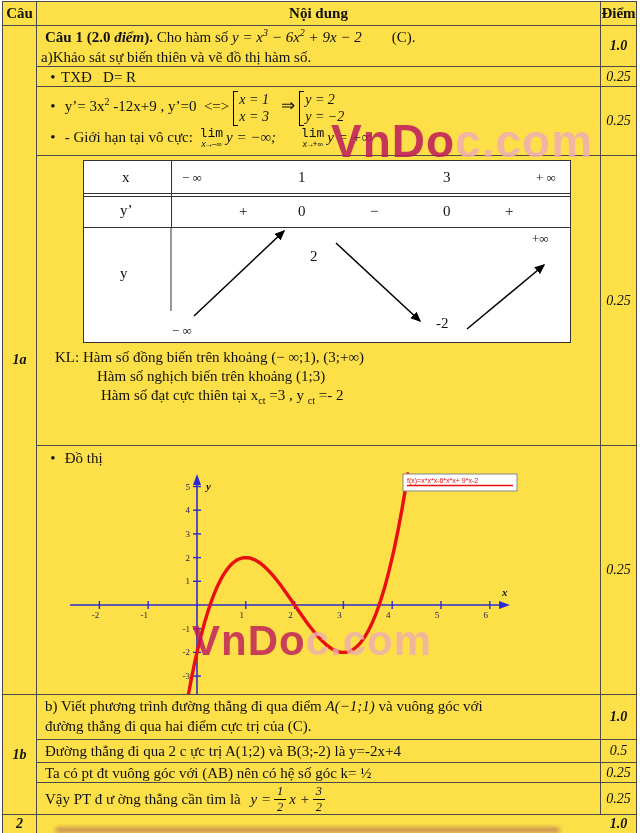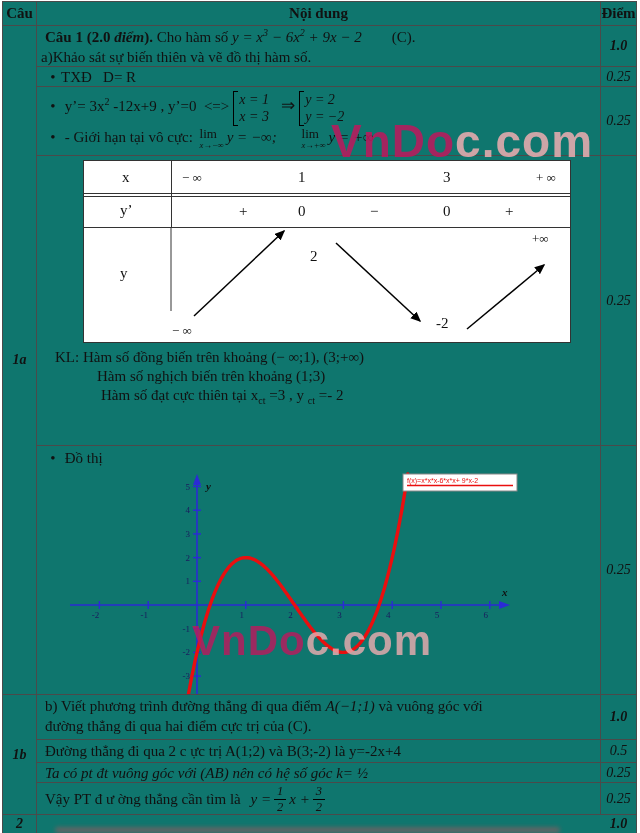--- a/index.html
+++ b/index.html
@@ -3,39 +3,39 @@
 <meta charset="utf-8">
 <style>
   html,body{margin:0;padding:0;background:#fff;}
   body{width:640px;height:833px;position:relative;font-family:"Liberation Serif",serif;color:#111;overflow:hidden;}
   .sheet{
     position:absolute;left:2px;top:1px;width:634px;
     display:grid;
     grid-template-columns:34px 564px 36px;
     grid-template-rows:24px 41px 20px 69px 290px 249px 45px 23px 20px 32px 19px;
     border-top:1px solid #4a4a4a;border-left:1px solid #4a4a4a;
-    background:#0f766e;
+    background:#fde047;
   }
   .cell{border-right:1px solid #4a4a4a;border-bottom:1px solid #4a4a4a;box-sizing:border-box;position:relative;overflow:hidden;}
   .hdr{display:flex;align-items:center;justify-content:center;font-weight:bold;font-size:15px;}
   .cau-cell{display:flex;align-items:center;justify-content:center;font-weight:bold;font-style:italic;font-size:14px;}
   .pts{display:flex;align-items:center;justify-content:center;font-style:italic;font-size:14px;}
   .pts.b{font-weight:bold;}
   .content{font-size:15px;line-height:20px;padding:1px 14px 0 8px;}
   .math{font-style:italic;}
   sup.e{font-size:10px;vertical-align:super;line-height:0;}
   sub.s{font-size:10px;vertical-align:sub;line-height:0;}
   .bullet{display:inline-block;width:16px;text-align:center;}
   
   .cases{display:inline-flex;flex-direction:column;position:relative;font-style:italic;
          padding:0 8px 0 6px;margin:0 4px;vertical-align:middle;line-height:17px;font-size:14px;}
   .cases::before{content:"";position:absolute;left:0;top:0;bottom:0;border-left:1.4px solid #000;}
   .cases::after{content:"";position:absolute;left:0;top:0;width:5px;border-top:1.4px solid #000;height:calc(100% - 1px);border-bottom:1.4px solid #000;pointer-events:none;}
   
-  .lim{display:inline-flex;flex-direction:column;vertical-align:middle;margin:0 3px;line-height:1;}
+  .lim{display:inline-flex;flex-direction:column;align-items:center;vertical-align:middle;margin:0 3px;line-height:1;font-family:Liberation Mono, monospace;}
   .lim .lt{font-size:13px;}
   .lim .lsub{font-size:8.5px;font-style:italic;margin-top:1px;}
   
   .frac{display:inline-flex;flex-direction:column;align-items:center;vertical-align:middle;font-size:12.5px;line-height:1.15;margin:0 3px;font-style:italic;}
   .frac .num{border-bottom:1px solid #000;padding:0 3px;}
   
   .bbt{position:relative;width:488px;height:183px;margin:3px 0 0 38px;border:1px solid #333;box-sizing:border-box;background:#fff;}
   .bbt .abs{position:absolute;font-size:15px;}
   .bbt .hline{position:absolute;left:0;right:0;height:0;border-top:1px solid #333;}
   .bbt .vline{position:absolute;width:0;border-left:1px solid #333;}
@@ -214,21 +214,21 @@
 
   <div class="cell content" style="grid-row:7;grid-column:2;">
     <div><span>b) Viết phương trình đường thẳng đi qua điểm </span><span class="math">A(−1;1)</span><span> và vuông góc với</span></div>
     <div>đường thẳng đi qua hai điểm cực trị của (C).</div>
   </div>
   <div class="cell pts b" style="grid-row:7;grid-column:3;">1.0</div>
 
   <div class="cell content" style="grid-row:8;grid-column:2;padding-top:1px;">Đường thẳng đi qua 2 c ực trị A(1;2) và B(3;-2) là y=-2x+4</div>
   <div class="cell pts" style="grid-row:8;grid-column:3;">0.5</div>
 
-  <div class="cell content" style="grid-row:9;grid-column:2;padding-top:0;font-style:italic;">Ta có pt đt  vuông góc với (AB) nên có hệ số góc k= ½</div>
+  <div class="cell content" style="grid-row:9;grid-column:2;padding-top:0;">Ta có pt đt  vuông góc với (AB) nên có hệ số góc k= ½</div>
   <div class="cell pts" style="grid-row:9;grid-column:3;">0.25</div>
 
   <div class="cell content" style="grid-row:10;grid-column:2;display:flex;align-items:center;">
     <span style="white-space:pre;">Vậy PT đ ư ờng thẳng cần tìm là </span>
     <span class="math" style="margin-left:6px;">y =</span>
     <span class="frac">
         <span class="num">1</span>
         <span>2</span>
       </span>
     <span class="math">x +</span>

